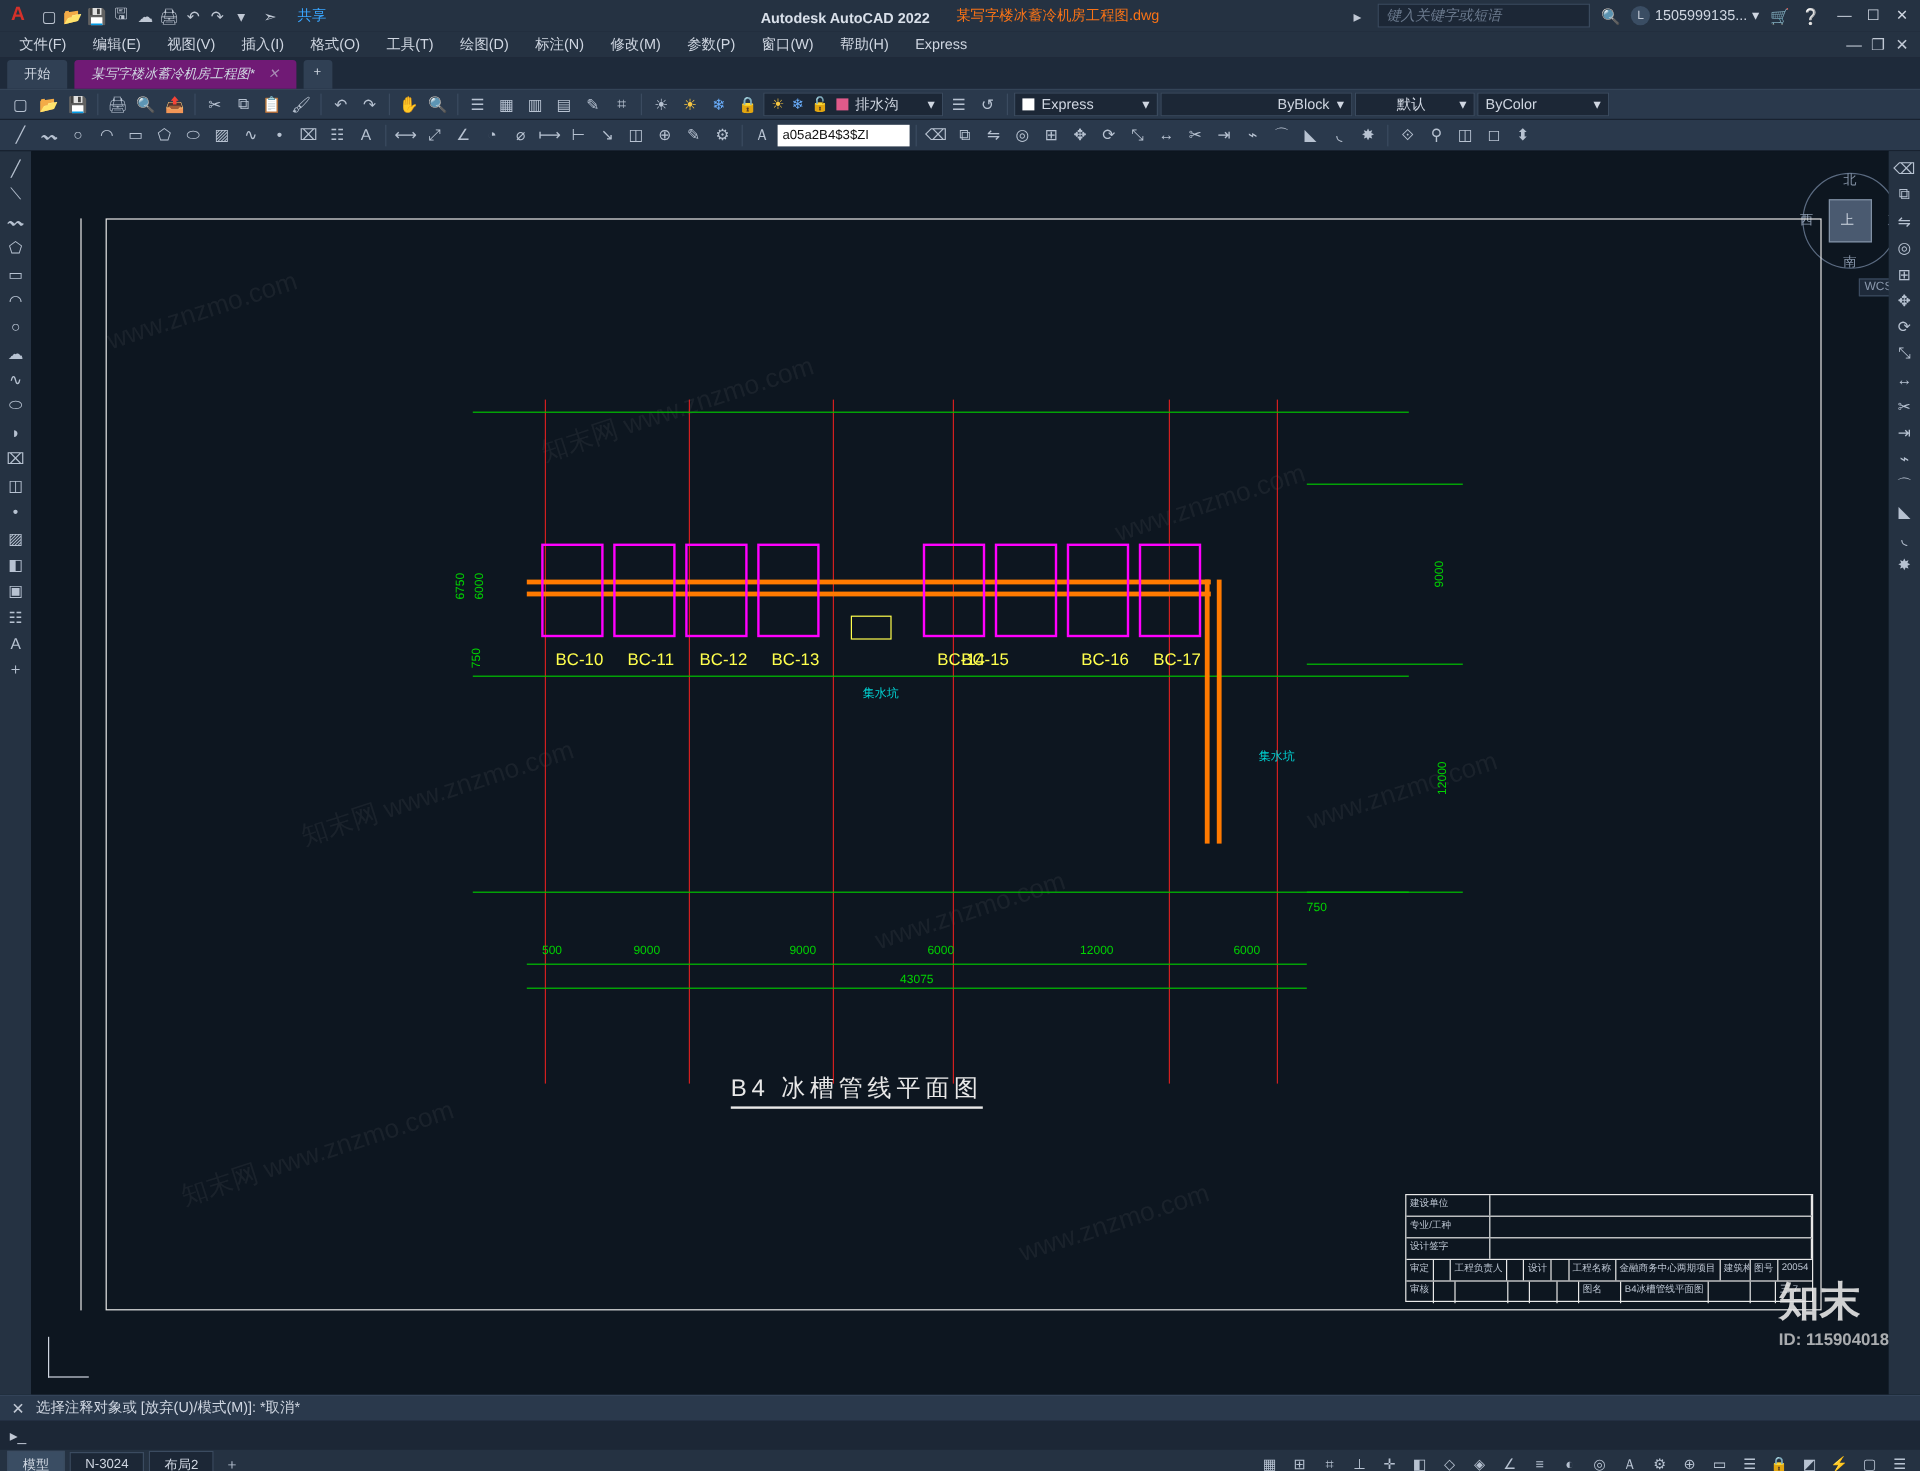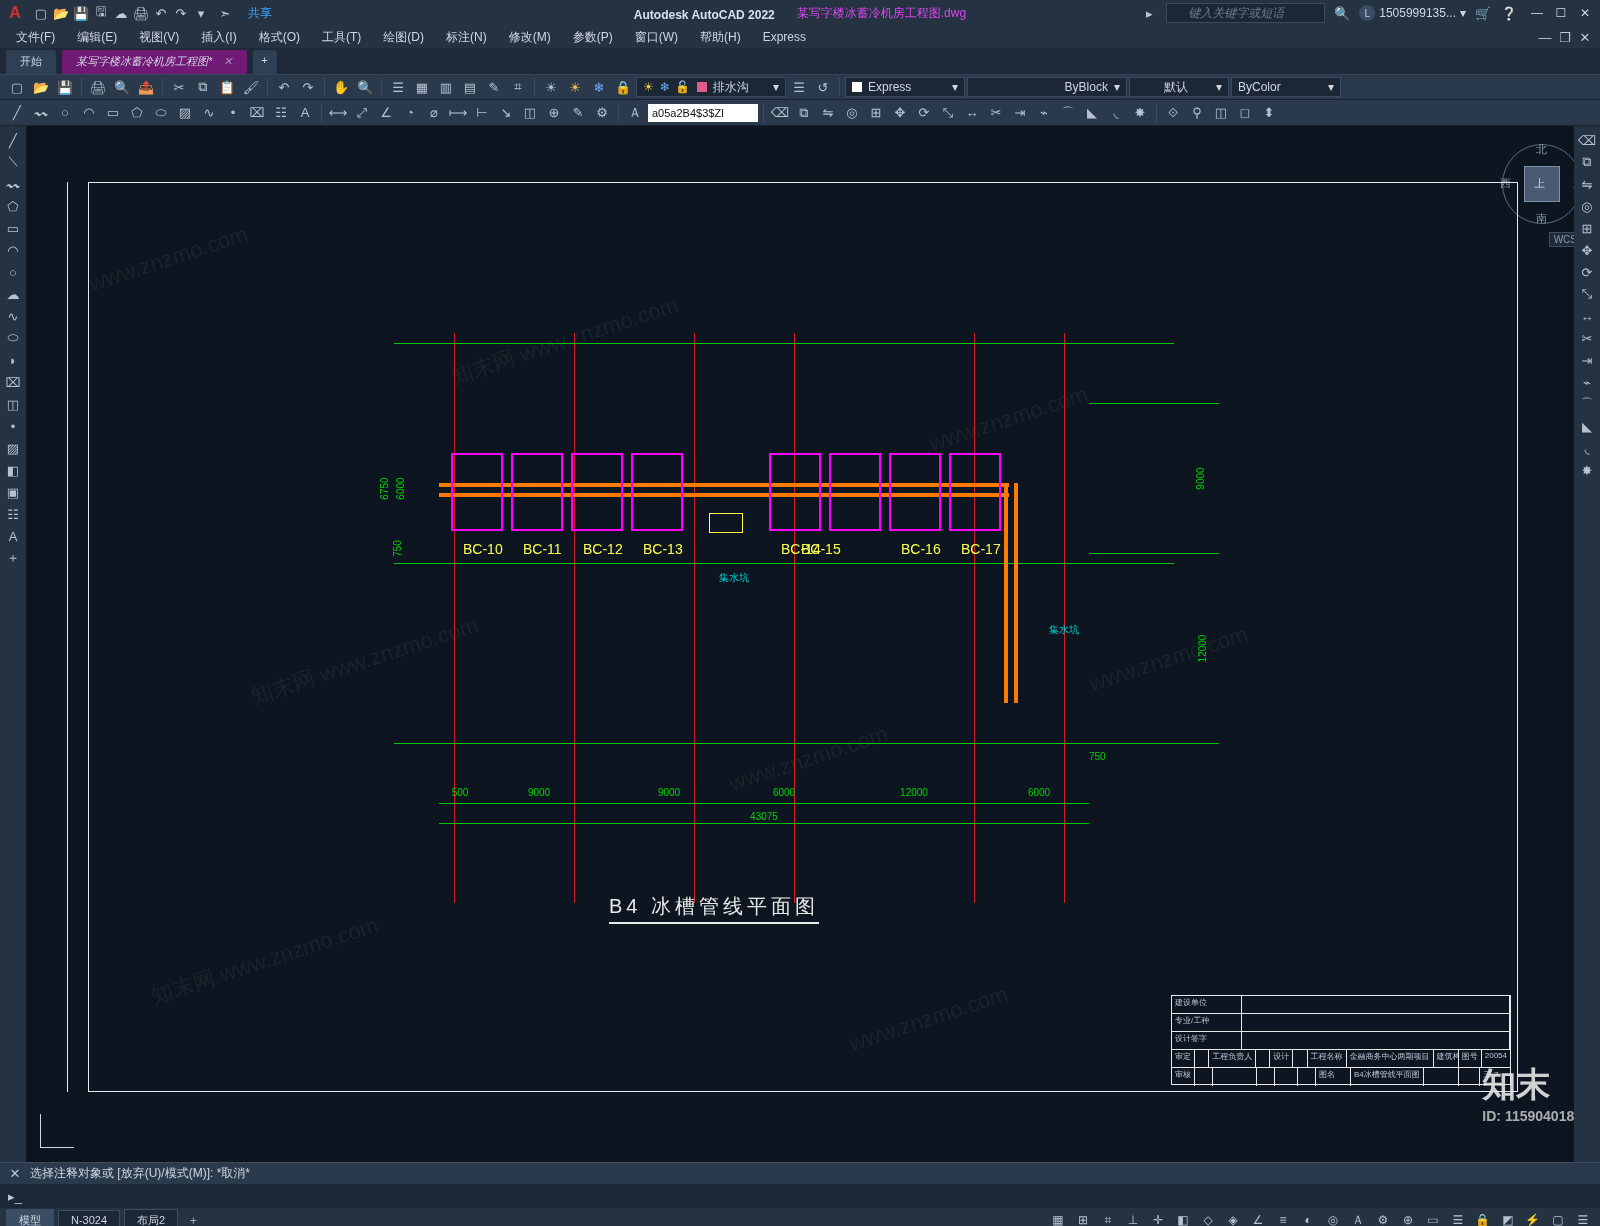--- a/index.html
+++ b/index.html
@@ -12,23 +12,23 @@
   .titlebar {
     height: 26px; background: #253242; display: flex; align-items: center;
     padding: 0 4px; gap: 6px; position: relative;
   }
   .a-logo { color:#d5312a; font-weight:bold; font-size:16px; width:22px; text-align:center; }
   .qat { display:flex; gap:2px; }
   .qat .ico, .ico { width:18px; height:18px; display:flex; align-items:center; justify-content:center; font-size:13px; color:#c0c8d4; }
   .share { color:#3aa6ff; margin-left:8px; font-size:12px; }
   .title-center { position:absolute; left:50%; transform:translateX(-50%); display:flex; gap:22px; align-items:flex-end; }
   .title-center .app { font-weight:600; color:#d9e0ea; }
-  .title-center .doc { color:#d946ef; }
+  .title-center .doc { color:#f97316; }
   .title-right { margin-left:auto; display:flex; align-items:center; gap:8px; }
-  .searchbox { background:#1c2736; border:1px solid #3a4a5e; height:20px; width:159px; padding:0 21px; display:flex; align-items:center; color:#6b7a8e; font-style:italic; }
+  .searchbox { background:#1c2736; border:1px solid #3a4a5e; height:20px; width:177px; padding:0 6px; display:flex; align-items:center; color:#6b7a8e; font-style:italic; }
   .user { display:flex; align-items:center; gap:4px; color:#cfd6e1; }
   .winbtns { display:flex; gap:2px; }
   .winbtns span { width:22px; height:18px; display:flex; align-items:center; justify-content:center; color:#cfd6e1; font-size:12px; }
   
   .menubar { height:22px; background:#253242; display:flex; align-items:center; padding-left:6px; gap:2px; }
   .menubar .mi { padding:2px 10px; font-size:12px; color:#cfd6e1; }
   .minmaxclose2 { margin-left:auto; display:flex; gap:2px; padding-right:6px; }
   
   .filetabs { height:26px; background:#1e2a3a; display:flex; align-items:flex-end; padding-left:6px; }
   .ftab { background:#304054; height:24px; padding:4px 14px 0 14px; border-radius:3px 3px 0 0; margin-right:6px; font-size:11px; color:#cfd6e1; }

